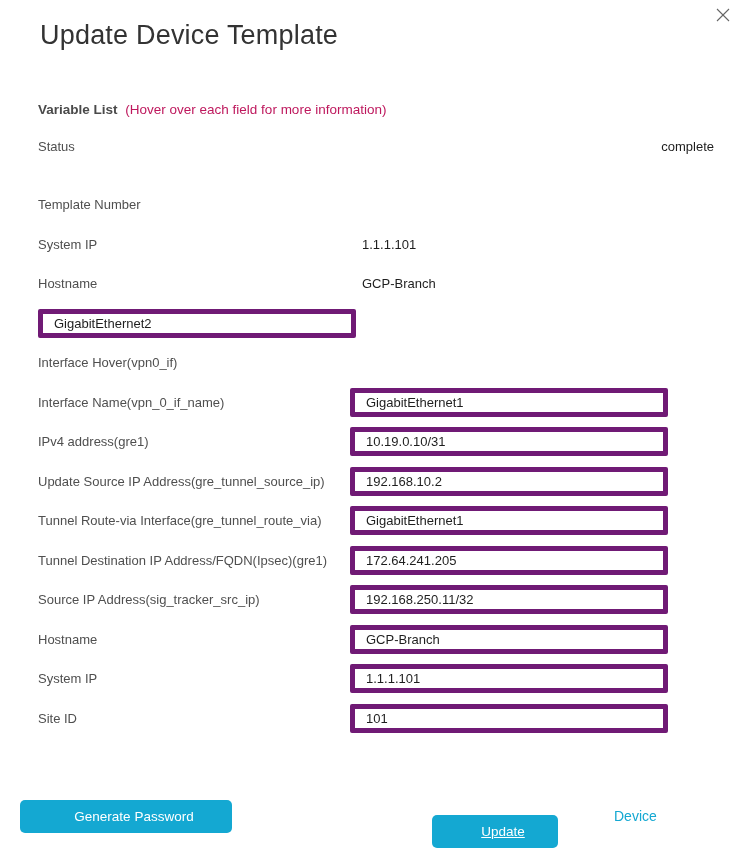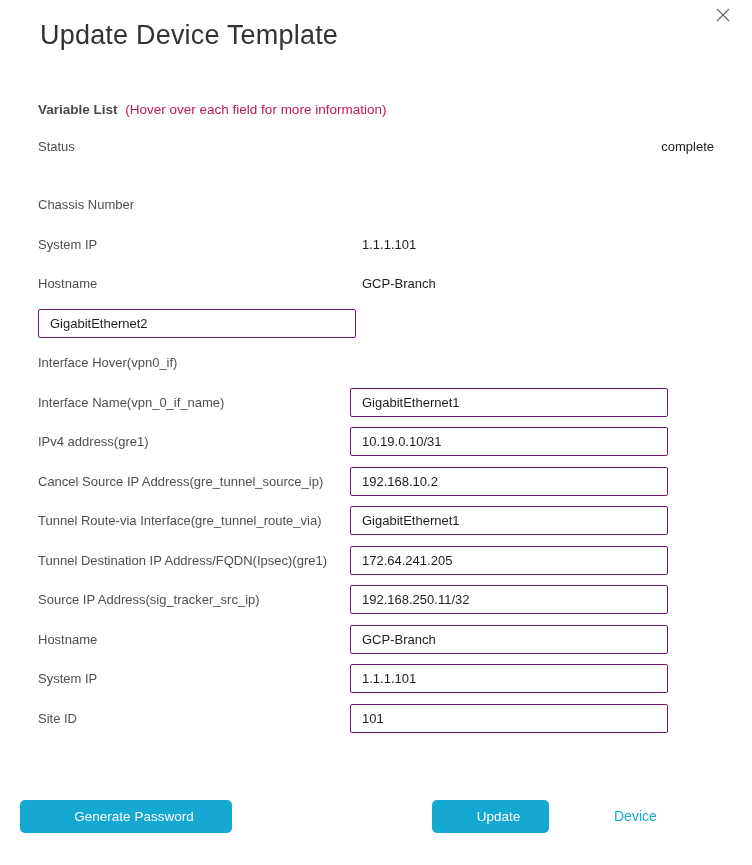--- a/index.html
+++ b/index.html
@@ -22,32 +22,32 @@
 
   .variable-list { position:absolute; left:38px; top:127px; width:676px; }
   .row { display:flex; align-items:center; height:39.5px; }
   .row:first-child { margin-bottom:18.5px;justify-content:space-between; }
   .row-label {
     width:312px; flex:none; font-size:13px; color:#4f4f4f;
     white-space:nowrap; overflow:hidden;
   }
   .row-value { font-size:13px; color:#1e1e1e; padding-left:12px; white-space:nowrap; }
   .row-input {
-    width:318px; height:29px; border:1px solid #701a75; border-radius:2px;
+    width:318px; height:29px; border:5px solid #701a75; border-radius:2px;
     background:#fff; padding:8px 11px; font-size:13px; color:#1e1e1e;
     font-family:"Liberation Sans", sans-serif; outline:none;
   }
 
   .footer { position:absolute; left:0; top:800px; width:752px; height:34px; }
   .btn {
     border:none; border-radius:5px; color:#fff; cursor:pointer;
     font-family:"Liberation Sans", sans-serif; font-size:13.5px;padding-left:16px;
   }
   .btn-generate { position:absolute; left:20px; top:0; width:212px; height:33px; }
-  .btn-update { position:absolute; left:432px; top:0; width:117px; height:33px; }
+  .btn-update { position:absolute; left:432px; top:15px; width:126px; height:33px;text-decoration:underline; }
   .link-cancel {
     position:absolute; left:614px; top:0; height:33px; line-height:33px;
     background:none; border:none; font-size:14px; cursor:pointer;
     font-family:"Liberation Sans", sans-serif;
   }
 </style>
 </head>
 <body>
 
 <div class="modal">
@@ -67,21 +67,21 @@
     <span class="head-bold">Variable List</span>
     <span class="head-hint">(Hover over each field for more information)</span>
   </div>
 
   <div class="variable-list">
       <div class="row">
         <div class="row-label">Status</div>
         <div class="row-value">complete</div>
       </div>
       <div class="row">
-        <div class="row-label">Chassis Number</div>
+        <div class="row-label">Template Number</div>
         <div class="row-value"></div>
       </div>
       <div class="row">
         <div class="row-label">System IP</div>
         <div class="row-value">1.1.1.101</div>
       </div>
       <div class="row">
         <div class="row-label">Hostname</div>
         <div class="row-value">GCP-Branch</div>
       </div>
@@ -93,21 +93,21 @@
       </div>
       <div class="row">
         <div class="row-label">Interface Name(vpn_0_if_name)</div>
         <input class="row-input" type="text" value="GigabitEthernet1" style="">
       </div>
       <div class="row">
         <div class="row-label">IPv4 address(gre1)</div>
         <input class="row-input" type="text" value="10.19.0.10/31" style="">
       </div>
       <div class="row">
-        <div class="row-label">Cancel Source IP Address(gre_tunnel_source_ip)</div>
+        <div class="row-label">Update Source IP Address(gre_tunnel_source_ip)</div>
         <input class="row-input" type="text" value="192.168.10.2" style="">
       </div>
       <div class="row">
         <div class="row-label">Tunnel Route-via Interface(gre_tunnel_route_via)</div>
         <input class="row-input" type="text" value="GigabitEthernet1" style="">
       </div>
       <div class="row">
         <div class="row-label">Tunnel Destination IP Address/FQDN(Ipsec)(gre1)</div>
         <input class="row-input" type="text" value="172.64.241.205" style="">
       </div>

